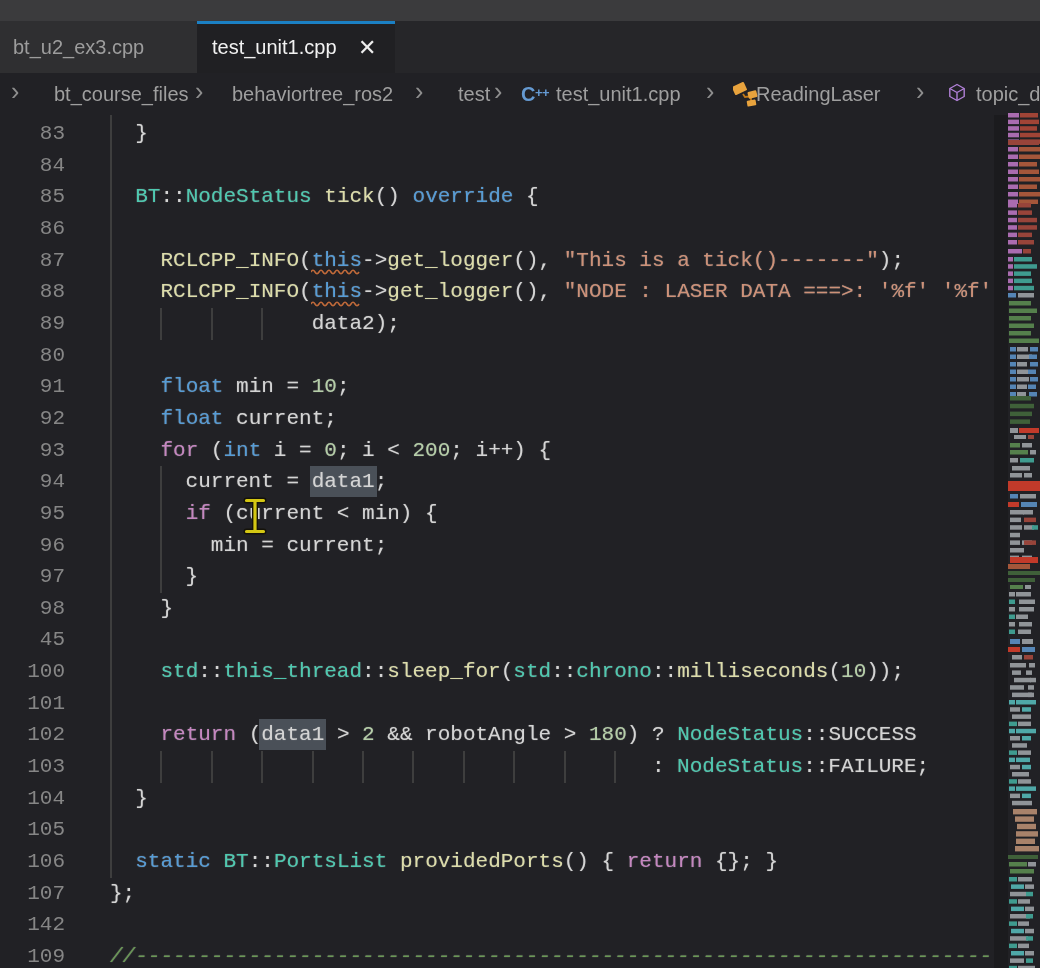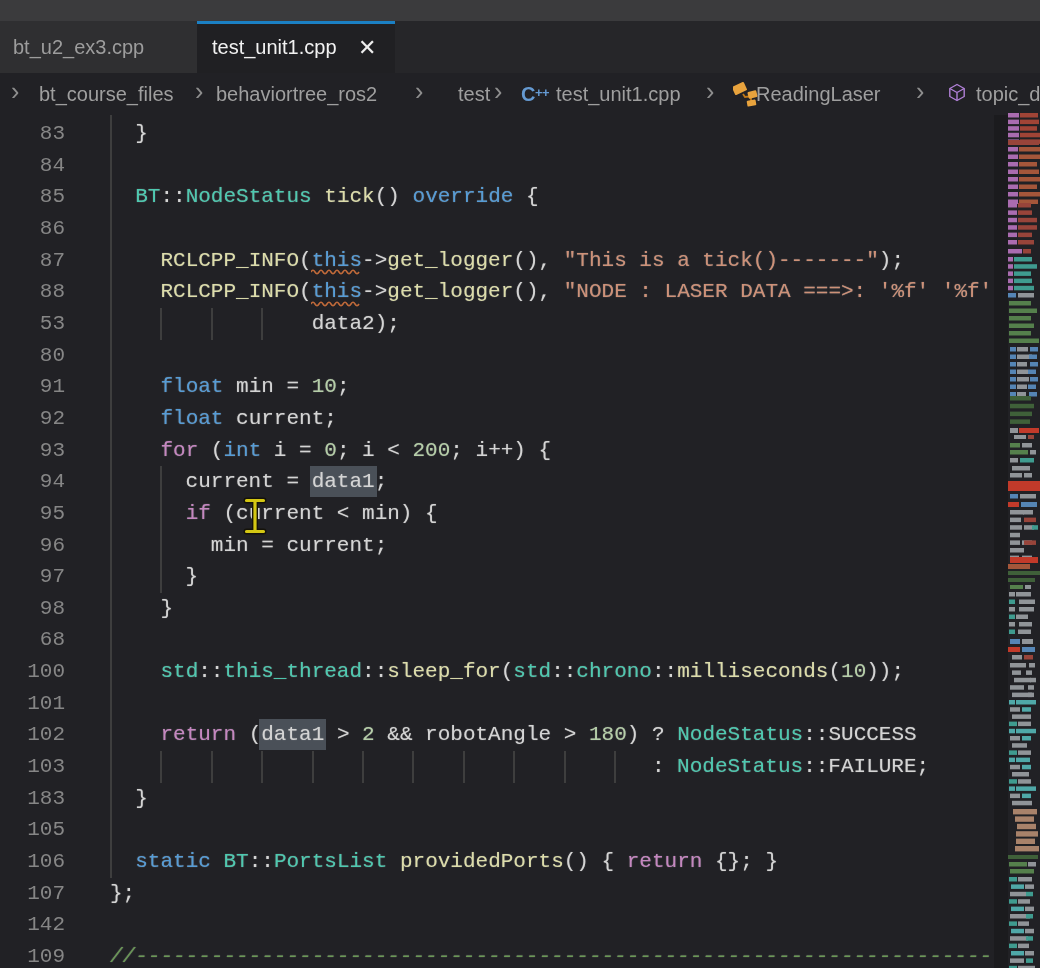--- a/index.html
+++ b/index.html
@@ -39,23 +39,23 @@
   <div class="tab" id="tab1">
       <span>bt_u2_ex3.cpp</span>
     </div>
   <div class="tab" id="tab2">
       <span class="lbl">test_unit1.cpp</span>
       <span class="x">✕</span>
     </div>
 </div>
 <div id="breadcrumb">
     <span class="bc-sep" style="left:11px">›</span>
-    <span class="bc-t" style="left:39px">bt_course_files</span>
+    <span class="bc-t" style="left:54px">bt_course_files</span>
     <span class="bc-sep" style="left:195px">›</span>
-    <span class="bc-t" style="left:216px">behaviortree_ros2</span>
+    <span class="bc-t" style="left:232px">behaviortree_ros2</span>
     <span class="bc-sep" style="left:415px">›</span>
     <span class="bc-t" style="left:458px">test</span>
     <span class="bc-sep" style="left:494px">›</span>
     <span class="bc-ic" style="left:521px;top:9px"><svg width="28" height="24" viewBox="0 0 28 24">
         <text x="0" y="19" font-family="Liberation Sans" font-size="20" font-weight="bold" fill="#659ad2">C</text>
         <text x="14" y="15" font-family="Liberation Sans" font-size="13" font-weight="bold" fill="#659ad2">+</text>
         <text x="21" y="15" font-family="Liberation Sans" font-size="13" font-weight="bold" fill="#659ad2">+</text>
       </svg></span>
     <span class="bc-t" style="left:556px">test_unit1.cpp</span>
     <span class="bc-sep" style="left:706px">›</span>
@@ -93,36 +93,36 @@
 <div class="ig" style="left:513.3px;top:636.2px;height:31.6px"></div>
 <div class="ig" style="left:563.7px;top:636.2px;height:31.6px"></div>
 <div class="ig" style="left:614.1px;top:636.2px;height:31.6px"></div>
 <div id="gutter">
       <div class="cl">83</div>
       <div class="cl">84</div>
       <div class="cl">85</div>
       <div class="cl">86</div>
       <div class="cl">87</div>
       <div class="cl">88</div>
-      <div class="cl">53</div>
+      <div class="cl">89</div>
       <div class="cl">80</div>
       <div class="cl">91</div>
       <div class="cl">92</div>
       <div class="cl">93</div>
       <div class="cl">94</div>
       <div class="cl">95</div>
       <div class="cl">96</div>
       <div class="cl">97</div>
       <div class="cl">98</div>
-      <div class="cl">68</div>
+      <div class="cl">45</div>
       <div class="cl">100</div>
       <div class="cl">101</div>
       <div class="cl">102</div>
       <div class="cl">103</div>
-      <div class="cl">183</div>
+      <div class="cl">104</div>
       <div class="cl">105</div>
       <div class="cl">106</div>
       <div class="cl">107</div>
       <div class="cl">142</div>
       <div class="cl">109</div>
     </div>
 <div id="code"><div class="cl">  }</div><div class="cl"></div><div class="cl">  <span style="color:#4ec9b0">BT</span>::<span style="color:#4ec9b0">NodeStatus</span> <span style="color:#dcdcaa">tick</span>() <span style="color:#569cd6">override</span> {</div><div class="cl"></div><div class="cl">    <span style="color:#dcdcaa">RCLCPP_INFO</span>(<span class="sq">this</span>-&gt;<span style="color:#dcdcaa">get_logger</span>(), <span style="color:#ce9178">"This is a tick()-------"</span>);</div><div class="cl">    <span style="color:#dcdcaa">RCLCPP_INFO</span>(<span class="sq">this</span>-&gt;<span style="color:#dcdcaa">get_logger</span>(), <span style="color:#ce9178">"NODE : LASER DATA ===&gt;: '%f' '%f'",</span></div><div class="cl">                data2);</div><div class="cl"></div><div class="cl">    <span style="color:#569cd6">float</span> min = <span style="color:#b5cea8">10</span>;</div><div class="cl">    <span style="color:#569cd6">float</span> current;</div><div class="cl">    <span style="color:#c586c0">for</span> (<span style="color:#569cd6">int</span> i = <span style="color:#b5cea8">0</span>; i &lt; <span style="color:#b5cea8">200</span>; i++) {</div><div class="cl">      current = <span class="hl">data1</span>;</div><div class="cl">      <span style="color:#c586c0">if</span> (current &lt; min) {</div><div class="cl">        min = current;</div><div class="cl">      }</div><div class="cl">    }</div><div class="cl"></div><div class="cl">    <span style="color:#4ec9b0">std</span>::<span style="color:#4ec9b0">this_thread</span>::<span style="color:#dcdcaa">sleep_for</span>(<span style="color:#4ec9b0">std</span>::<span style="color:#4ec9b0">chrono</span>::<span style="color:#dcdcaa">milliseconds</span>(<span style="color:#b5cea8">10</span>));</div><div class="cl"></div><div class="cl">    <span style="color:#c586c0">return</span> (<span class="hl">data1</span> &gt; <span style="color:#b5cea8">2</span> &amp;&amp; robotAngle &gt; <span style="color:#b5cea8">180</span>) ? <span style="color:#4ec9b0">NodeStatus</span>::SUCCESS</div><div class="cl">                                           : <span style="color:#4ec9b0">NodeStatus</span>::FAILURE;</div><div class="cl">  }</div><div class="cl"></div><div class="cl">  <span style="color:#569cd6">static</span> <span style="color:#4ec9b0">BT</span>::<span style="color:#4ec9b0">PortsList</span> <span style="color:#dcdcaa">providedPorts</span>() { <span style="color:#c586c0">return</span> {}; }</div><div class="cl">};</div><div class="cl"></div><div class="cl"><span class="cm">//------------------------------------------------------------------------</span></div></div>
 <svg class="sq-svg" style="left:311px;top:154px" width="51" height="6" viewBox="0 0 51 6">
       <path d="M0 3 q 2 -3.4 4 0 q 2 3.4 4 0 q 2 -3.4 4 0 q 2 3.4 4 0 q 2 -3.4 4 0 q 2 3.4 4 0 q 2 -3.4 4 0 q 2 3.4 4 0 q 2 -3.4 4 0 q 2 3.4 4 0 q 2 -3.4 4 0 q 2 3.4 4 0" stroke="#c06a3a" stroke-width="1.6" fill="none"></path>
     </svg>

